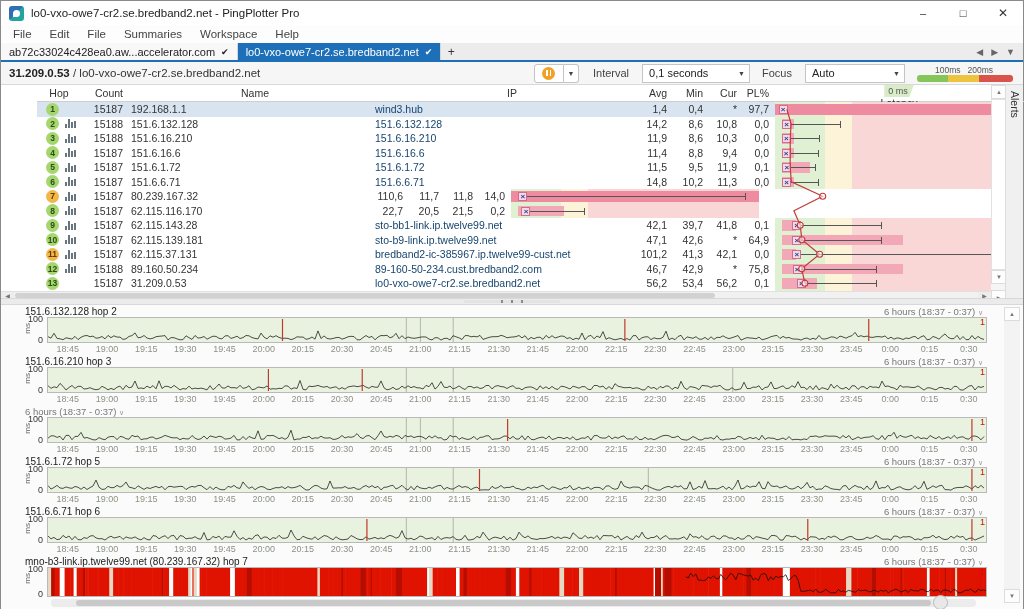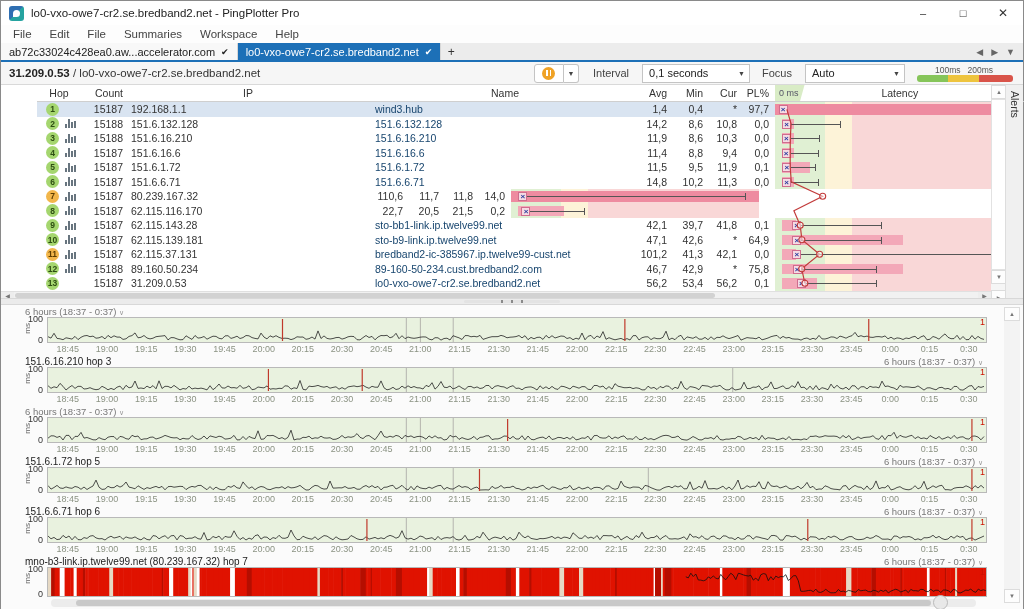--- a/index.html
+++ b/index.html
@@ -66,21 +66,21 @@
   .tcontent { width:990px;margin-left:36px; }
   .thead { height:17px; display:flex; align-items:center; border-bottom:1px solid #cfcfcf;
     font-size:10.5px; color:#333; }
   .th { white-space:nowrap; }
   .c-hopico { width:44px; text-align:center; }
   .c-cnt { width:42px; text-align:right; }
   .c-ip  { width:250px; text-align:center; }
   .c-name{ width:264px; text-align:center; }
   .c-st  { width:36px; text-align:right; padding-right:6px; }
   .c-cur { width:34px; } .c-pl { width:32px; }
-  .c-lat { width:248px; display:flex; align-items:center; height:100%; }
+  .c-lat { width:248px; display:flex; align-items:center; height:100%;flex-direction:column; }
   .chip0 { background:#d9ecc6; color:#556; font-size:9px; padding:1px 6px 1px 4px;
     clip-path:polygon(0 0,100% 0,85% 100%,0 100%); height:100%; display:flex; align-items:center; }
   .lat-title { flex:1; text-align:center; }
   .chip696 { background:#f6c9ce; color:#933; font-size:9.5px; padding:1px 4px 1px 8px;
     clip-path:polygon(15% 0,100% 0,100% 100%,0 100%); height:100%; display:flex; align-items:center;font-weight:bold; }
 
   .rows { position:relative; height:189px; }
   .row { height:14.5px; display:flex; align-items:center; font-size:10.5px; }
   .row.sel .colbg { background:#d9e4f1; }
   .colbg { height:100%; display:flex; align-items:center; }
@@ -227,22 +227,22 @@
       </div>
       <div class="scale-bar"></div>
     </div>
   </div>
 
   <div class="upper">
     <div class="tcontent">
       <div class="thead">
         <div class="th c-hopico">Hop</div>
         <div class="th c-cnt">Count</div>
+        <div class="th c-name">Name</div>
         <div class="th c-ip">IP</div>
-        <div class="th c-name">Name</div>
         <div class="th c-st">Avg</div>
         <div class="th c-st">Min</div>
         <div class="th c-st c-cur">Cur</div>
         <div class="th c-st c-pl">PL%</div>
         <div class="c-lat">
           <div class="chip0">0 ms</div>
           <div class="lat-title th">Latency</div>
           <div class="chip696">696</div>
         </div>
       </div>
@@ -555,20 +555,21 @@
   </div>
 
   <div class="splitter">
       <div class="pill"></div>
     </div>
 
   <div class="gpanel">
     <div id="graphs">
         <div class="gblock">
           <div class="gtitle">
+            <div class="gt-name">151.6.132.128 hop 2</div>
             <div class="gt-range">6 hours (18:37 - 0:37) <span class="chev">∨</span></div>
           </div>
           <div class="grow">
             <div class="gy">
               <div class="gy-top">100</div>
               <div class="gy-unit">ms</div>
               <div class="gy-bot">0</div>
             </div>
             <div class="gplot">
               <svg width="938" height="24" style="display: block;">

